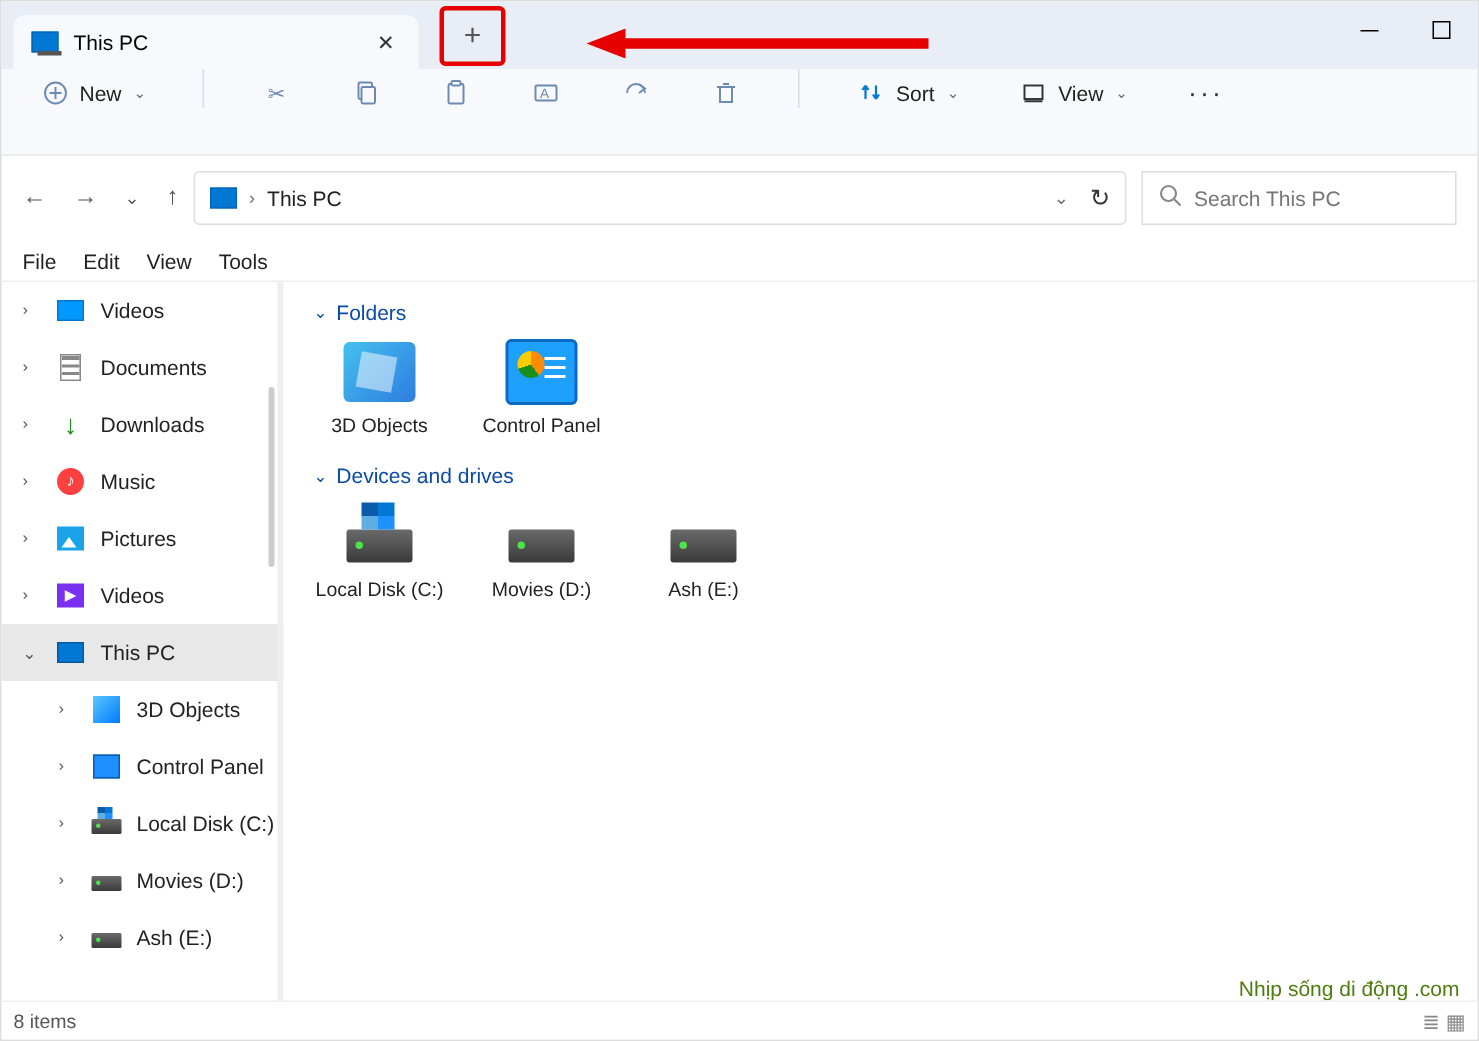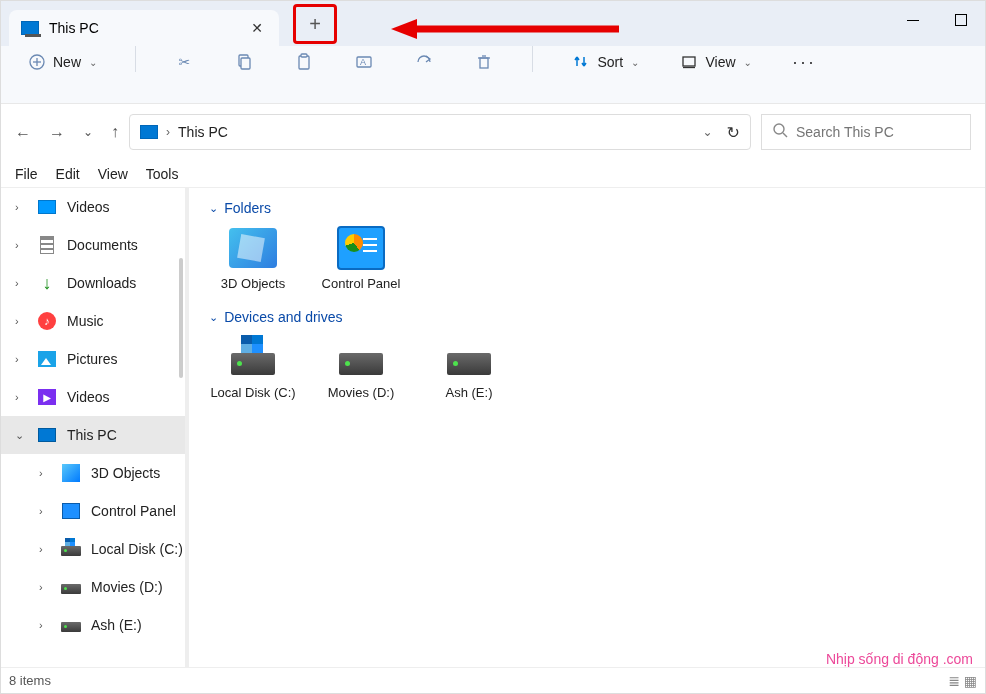--- a/index.html
+++ b/index.html
@@ -62,21 +62,21 @@
 .sect-chev { font-size:11px; }
 .grid { display:flex; flex-wrap:wrap; gap: 20px; margin-bottom: 18px; }
 .item { width: 88px; display:flex; flex-direction:column; align-items:center; text-align:center; font-size:13px; color:#222; gap:6px; }
 .item-icon { width:48px; height:44px; display:flex; align-items:center; justify-content:center; }
 .drive { width:44px; height:22px; background: linear-gradient(#6a6a6a,#3a3a3a); border-radius:2px; position:relative; margin-top:14px; }
 .drive::before { content:""; position:absolute; left:6px; top:8px; width:5px; height:5px; background:#4de24d; border-radius:50%; }
 .drive.win::after { content:""; position:absolute; left:10px; top:-18px; width:22px; height:18px; background: conic-gradient(#0078d4 0 25%, #1e90ff 0 50%, #5faee3 0 75%, #0a5cab 0); }
 
 
 .status { position:absolute; bottom:0; left:0; right:0; height:26px; display:flex; align-items:center; justify-content:space-between; padding:0 8px; font-size:13px; color:#555; background:#fff; border-top:1px solid #eee; }
-.watermark { position:absolute; right:12px; bottom:26px; font-size:14px; color:#ec4899; }
+.watermark { position:absolute; right:12px; bottom:26px; font-size:14px; color:#4d7c0f; }
 .view-toggle { font-size:14px; color:#888; }
 
 
 .i-desktop { width:18px; height:14px; background:#0099ff; border:1px solid #0077cc; }
 .i-doc { width:14px; height:18px; background:#fff; border:1px solid #888; box-shadow: inset 0 3px 0 #888, inset 0 6px 0 #fff, inset 0 8px 0 #888, inset 0 11px 0 #fff, inset 0 13px 0 #888; }
 .i-down { color:#1a8f1a; font-size:18px; }
 .i-music { width:18px; height:18px; background:#ff4040; border-radius:50%; color:#fff; display:flex; align-items:center; justify-content:center; font-size:11px; }
 .i-pic { width:18px; height:16px; background:#1aa3e8; position:relative; }
 .i-pic::after{content:""; position:absolute; left:3px; bottom:2px; border-left:5px solid transparent; border-right:5px solid transparent; border-bottom:7px solid #fff;}
 .i-vid { width:18px; height:16px; background:#7b2ff0; color:#fff; display:flex;align-items:center;justify-content:center; font-size:10px;}

